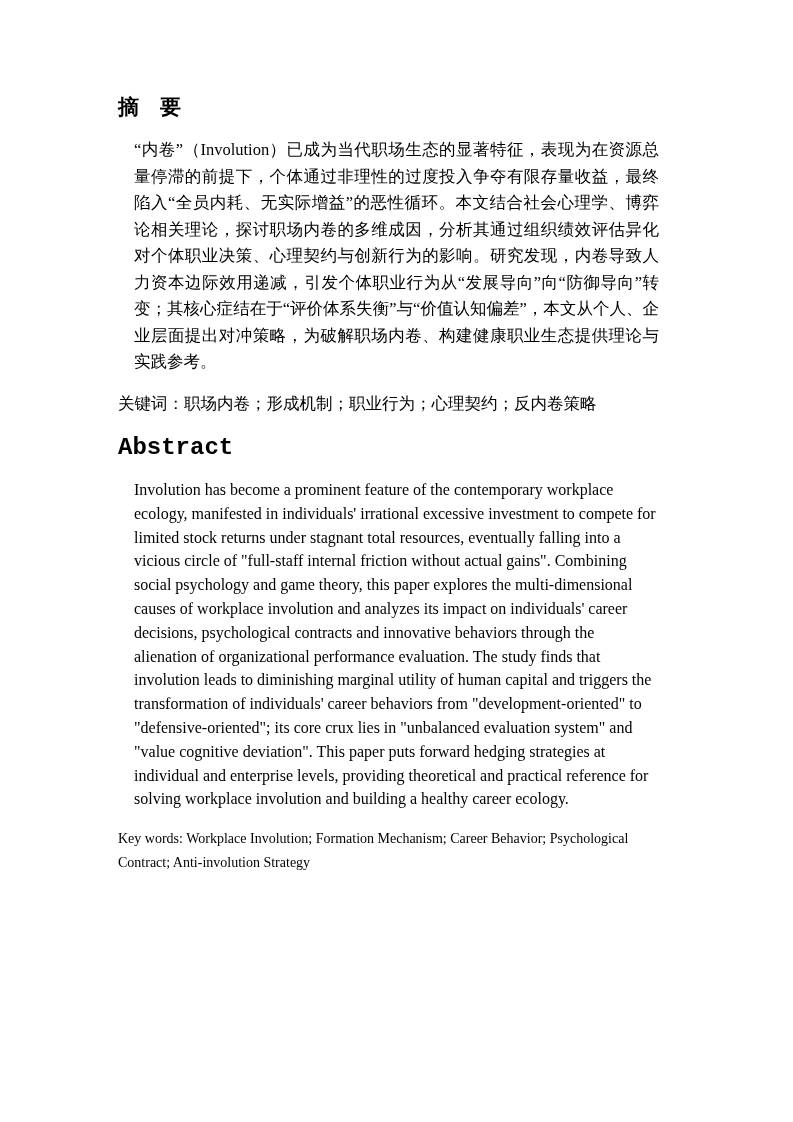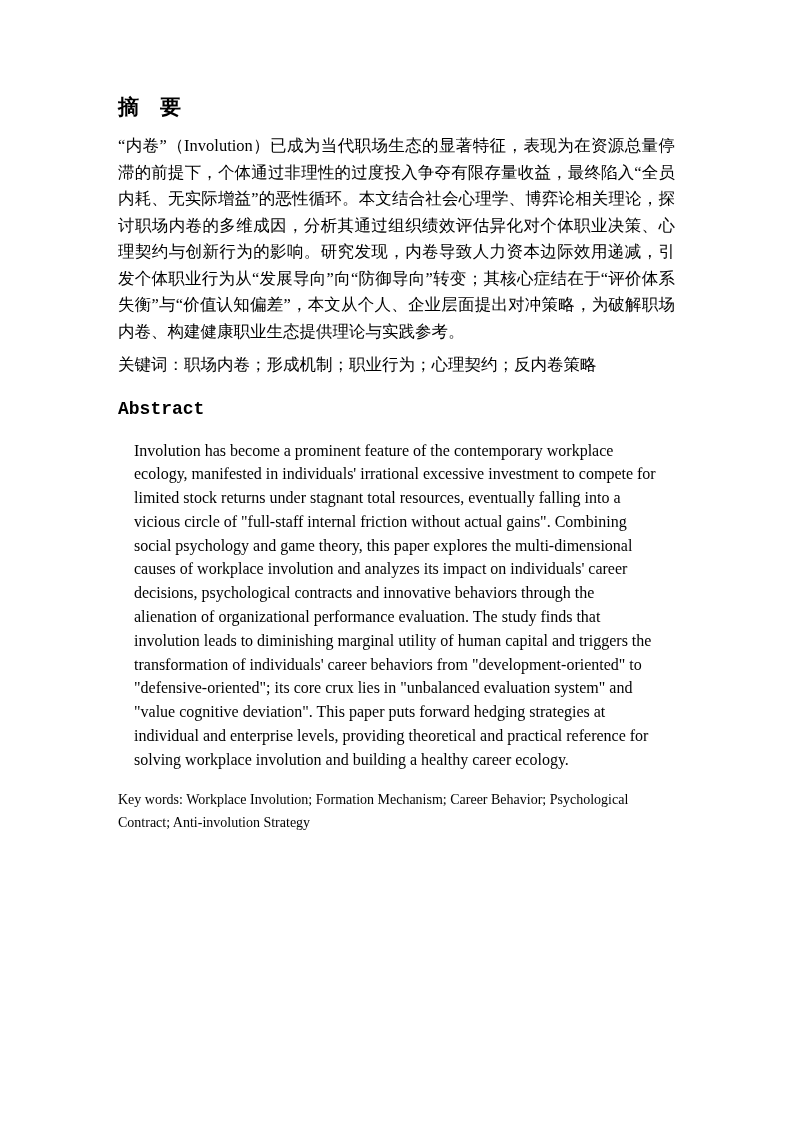--- a/index.html
+++ b/index.html
@@ -23,33 +23,33 @@
     font-weight: bold;
     font-size: 21px;
     line-height: 28px;
     margin: 0 0 12px 0;
   }
   .cn-body {
     font-family: "Liberation Serif", "DejaVu Serif", serif;
     font-size: 16.5px;
     line-height: 26.5px;
     text-align: justify;
-    margin: 0;
+    margin: 16px;
   }
   .cn-keywords {
-    font-family: Liberation Serif, serif;
+    font-family: Liberation Mono, monospace;
     font-size: 16.5px;
     line-height: 26.5px;
     text-align: left;
     margin: 7px 0 0 0;
   }
   .en-title {
     font-family: "Liberation Mono", "DejaVu Sans Mono", monospace;
     font-weight: bold;
-    font-size: 18px;
+    font-size: 24px;
     line-height: 28px;
     margin: 16px 0 10px 0;
   }
   .en-body {
     font-family: "Liberation Serif", "DejaVu Serif", serif;
     font-size: 16px;
     line-height: 23.8px;
     text-align: left;
     margin: 16px;
   }

